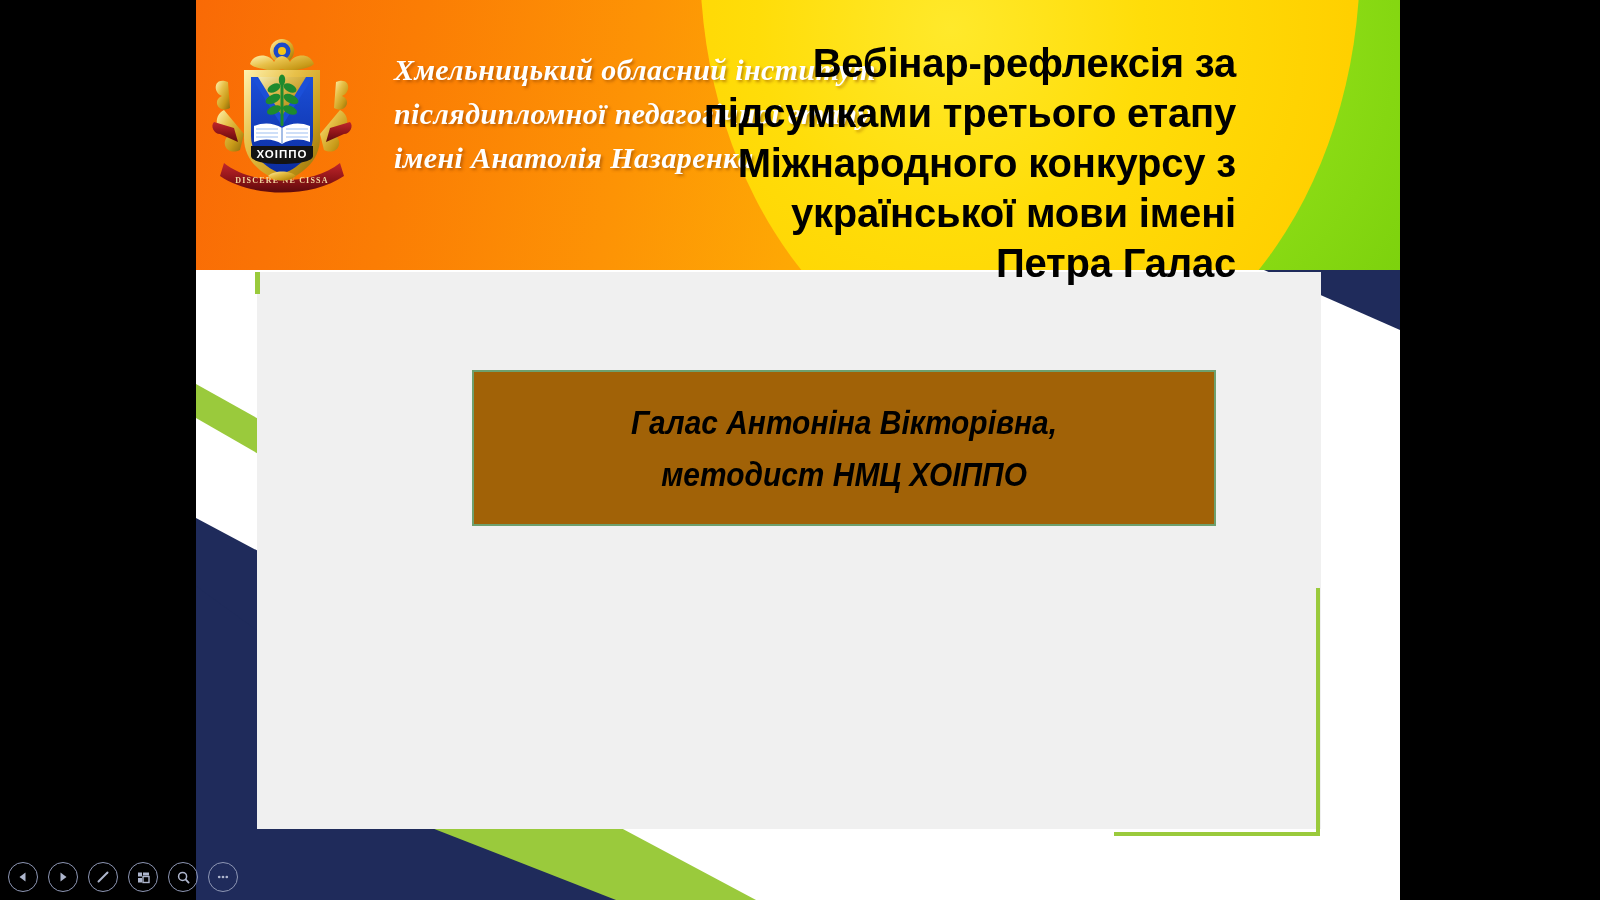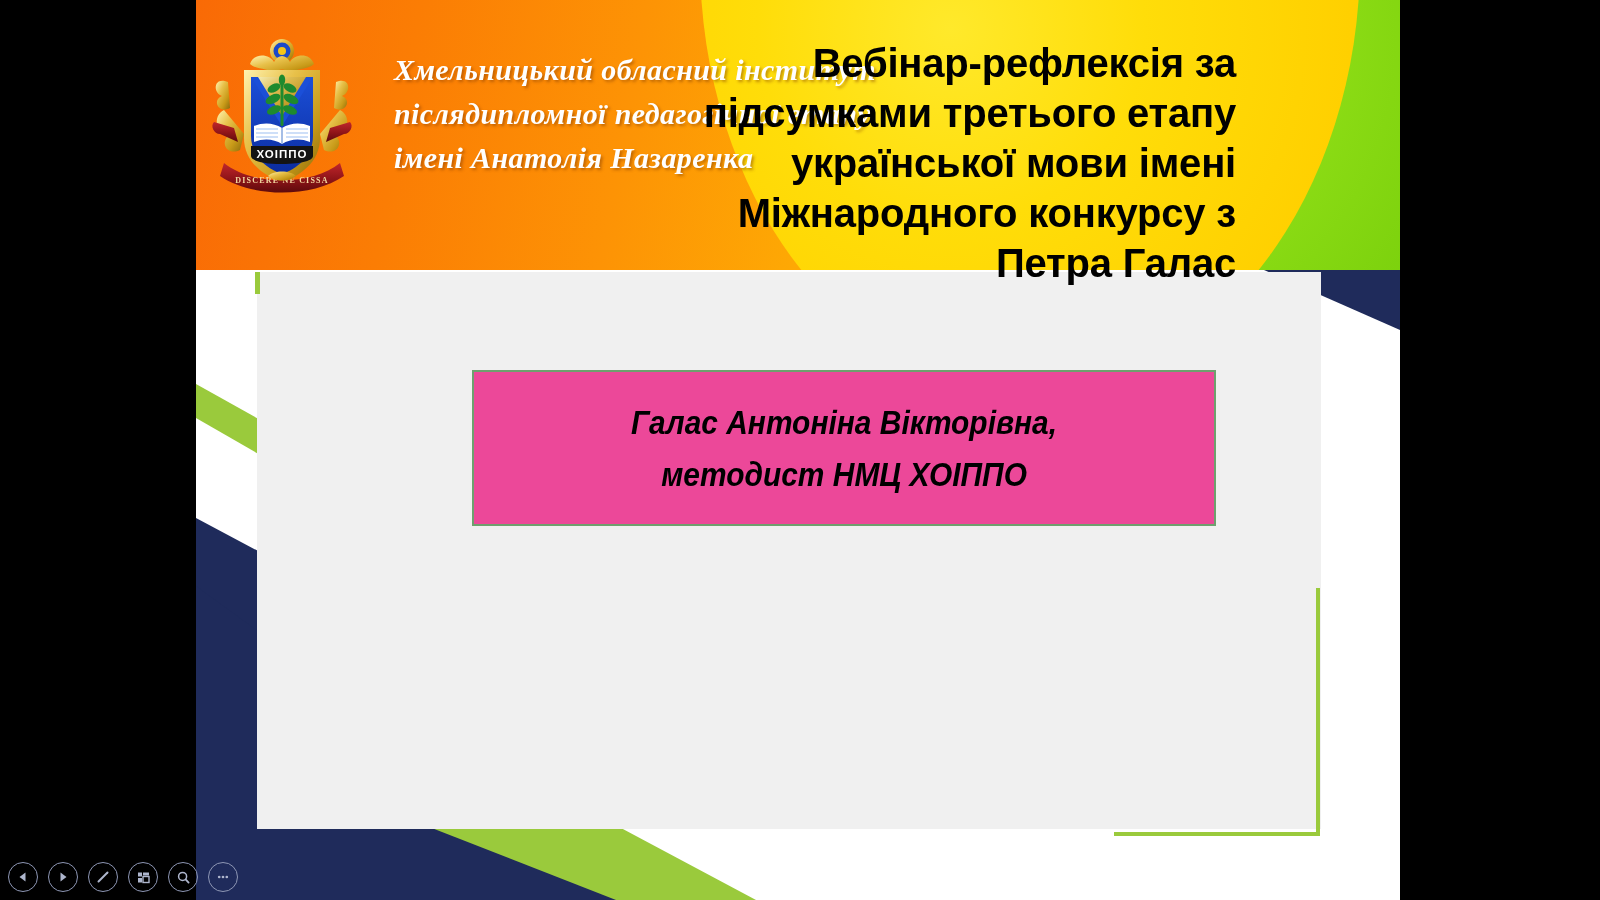--- a/index.html
+++ b/index.html
@@ -81,21 +81,21 @@
   .slide-title{
     position:absolute;left:340px;top:38px;width:700px;
     text-align:right;color:#000000;
     font-family:"Liberation Sans",sans-serif;font-weight:700;
     font-size:40px;line-height:50px;letter-spacing:-.2px;
   }
 
   
   .author-box{
     position:absolute;left:276px;top:370px;width:740px;height:152px;
-    background:#ec4899;border:2px solid #6EA06E;
+    background:#a16207;border:2px solid #6EA06E;
     display:flex;align-items:center;justify-content:center;
   }
   .author-text{
     text-align:center;color:#000;
     font-family:"Liberation Sans",sans-serif;font-style:italic;font-weight:700;
     font-size:34px;line-height:52px;transform:scaleX(.88);
   }
 
   
   .toolbar{
@@ -223,22 +223,22 @@
     </div>
 
     <div class="panel"></div>
     <div class="panel-accent-green"></div>
     <div class="accent-l-v"></div>
     <div class="accent-l-h"></div>
 
     <div class="slide-title">
       <div>Вебінар-рефлексія за</div>
       <div>підсумками третього етапу</div>
+      <div>Міжнародного конкурсу з</div>
       <div>української мови імені</div>
-      <div>Міжнародного конкурсу з</div>
       <div>Петра Галас</div>
     </div>
 
     <div class="author-box">
       <div class="author-text">
         <div>Галас Антоніна Вікторівна,</div>
         <div>методист НМЦ ХОІППО</div>
       </div>
     </div>
 

